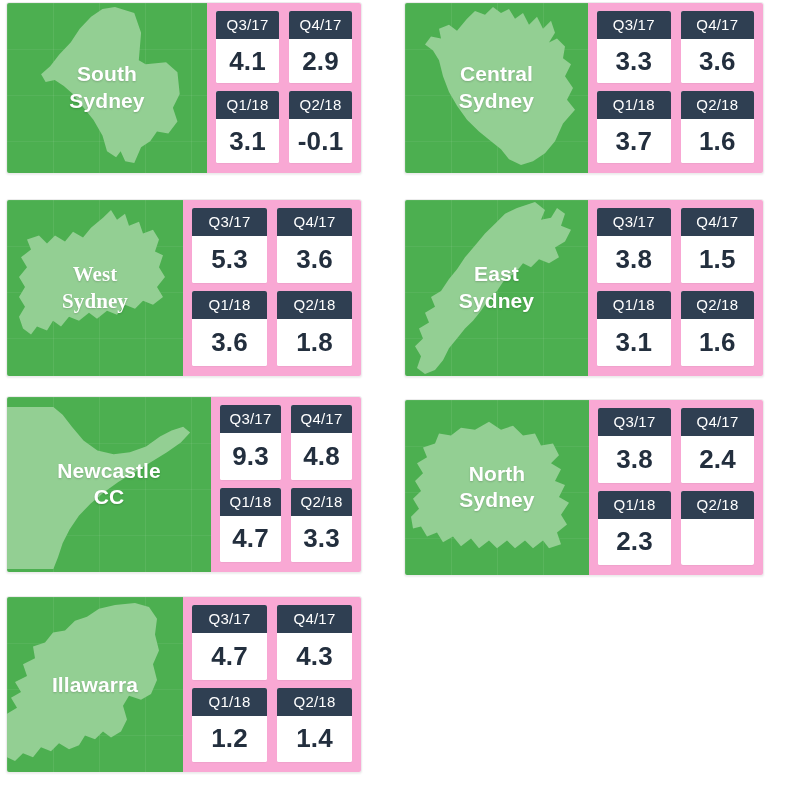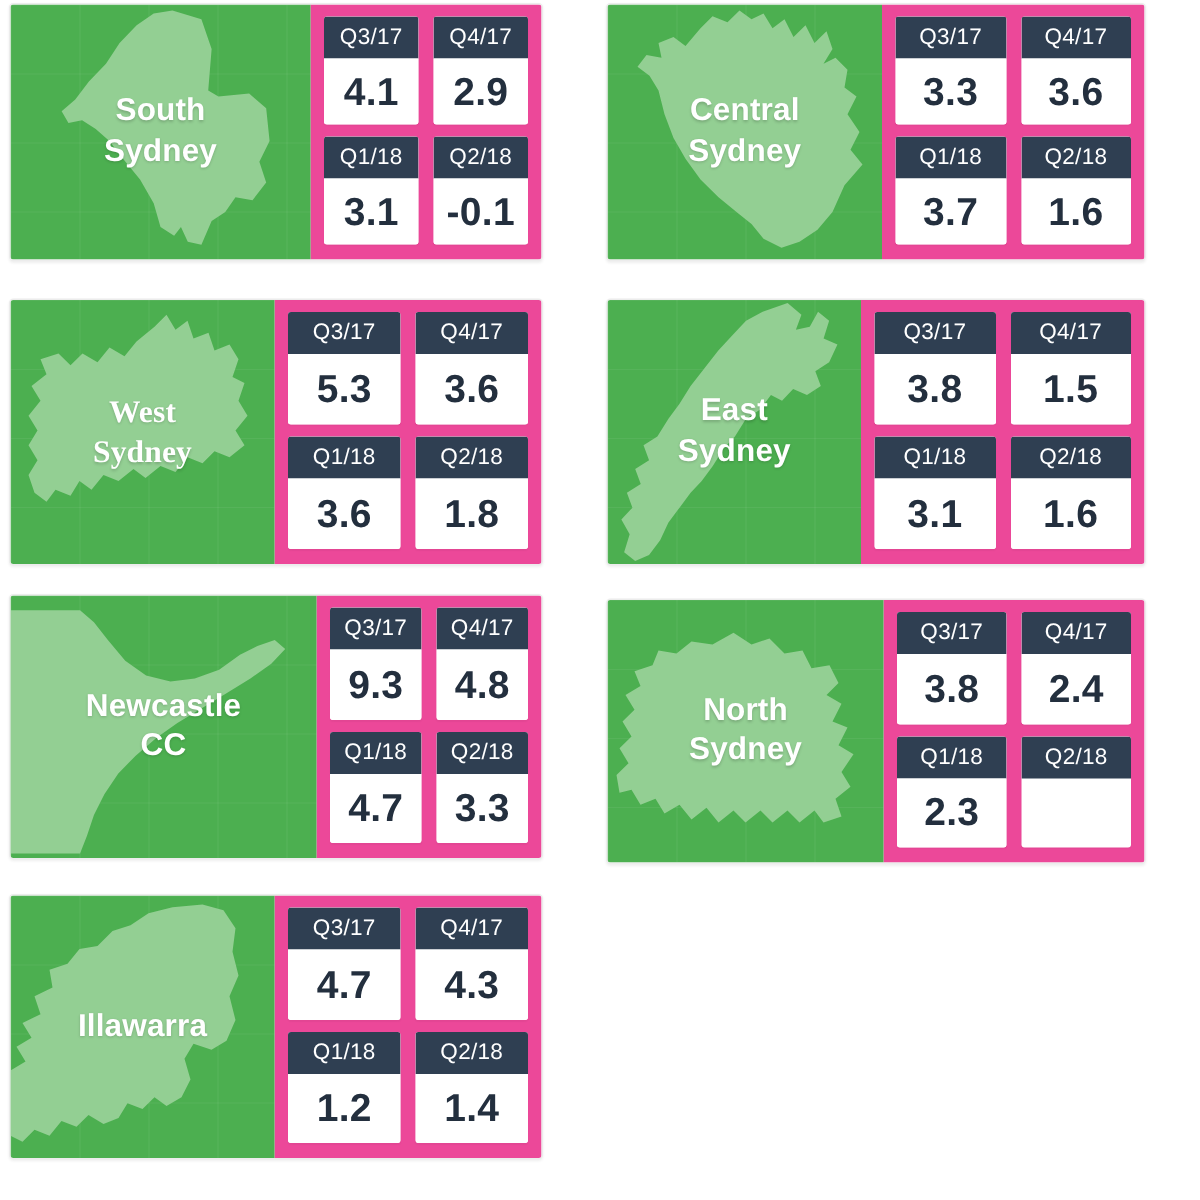--- a/index.html
+++ b/index.html
@@ -78,21 +78,21 @@
   
   .stats-panel {
     flex: 1 1 auto;
     display: grid;
     grid-template-columns: 1fr 1fr;
     grid-template-rows: 1fr 1fr;
     column-gap: 10px;
     row-gap: 8px;
     padding: 8px 9px 10px 9px;
     box-sizing: border-box;
-    background: #ec4899;
+    background: #f9a8d4;
   }
 
   .quarter-cell {
     display: flex;
     flex-direction: column;
     background: #ffffff;
     border-radius: 2px;
     overflow: hidden;
     box-shadow: 0 1px 1px rgba(0,0,0,0.04);
   }
@@ -215,21 +215,21 @@
         <div class="quarter-value">3.6</div>
       </div>
       <div class="quarter-cell">
         <div class="quarter-header">Q2/18</div>
         <div class="quarter-value">1.8</div>
       </div>
     </div>
   </div>
 
   <div class="card" style="left:404px; top:199px; width:360px; height:178px;">
-    <div class="map-panel" style="width:169px;">
+    <div class="map-panel" style="width:183px;">
       <div class="map-grid"></div>
       <svg class="map-svg" viewBox="0 0 183 178" preserveAspectRatio="none">
         <path class="map-shape" d="M130,2 L140,10 L136,20 L146,18 L152,8 L160,14 L156,26
               L166,30 L160,42 L150,48 L154,58 L144,64 L134,60 L126,68 L118,64 L110,74
               L100,80 L92,92 L84,100 L76,112 L68,122 L60,130 L52,140 L44,150 L38,162
               L30,172 L20,176 L12,170 L16,158 L10,148 L18,140 L14,130 L24,124 L20,114
               L30,108 L26,98 L36,92 L44,80 L52,70 L60,58 L70,46 L80,34 L90,24 L100,14
               L112,8 Z"></path>
       </svg>
       <div class="region-label">East

